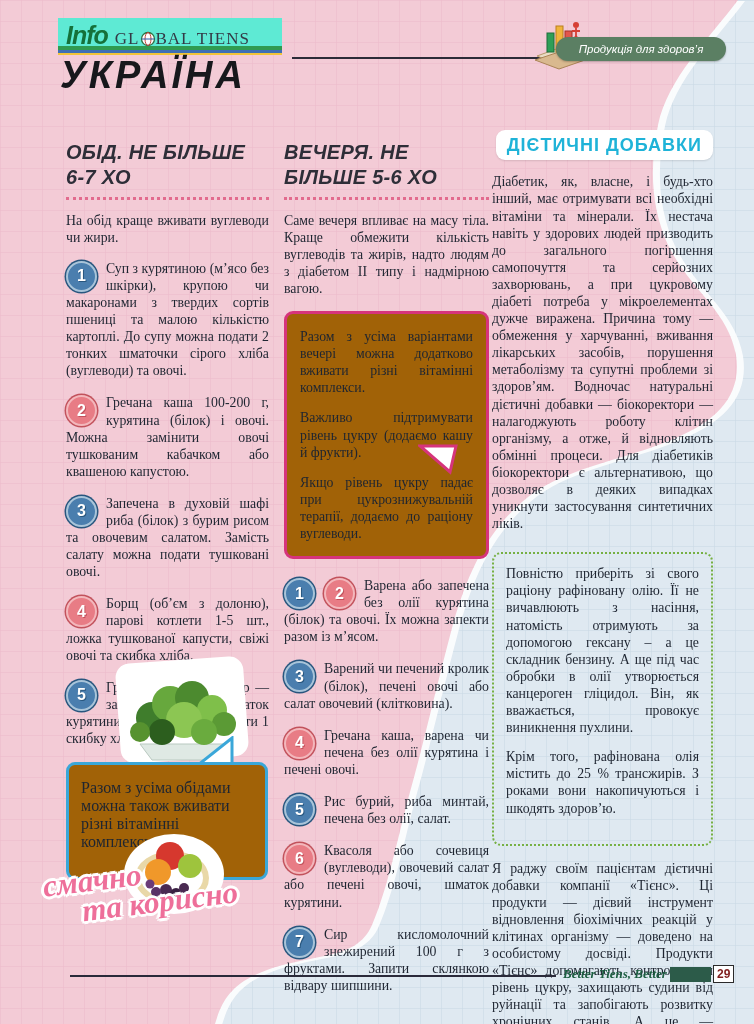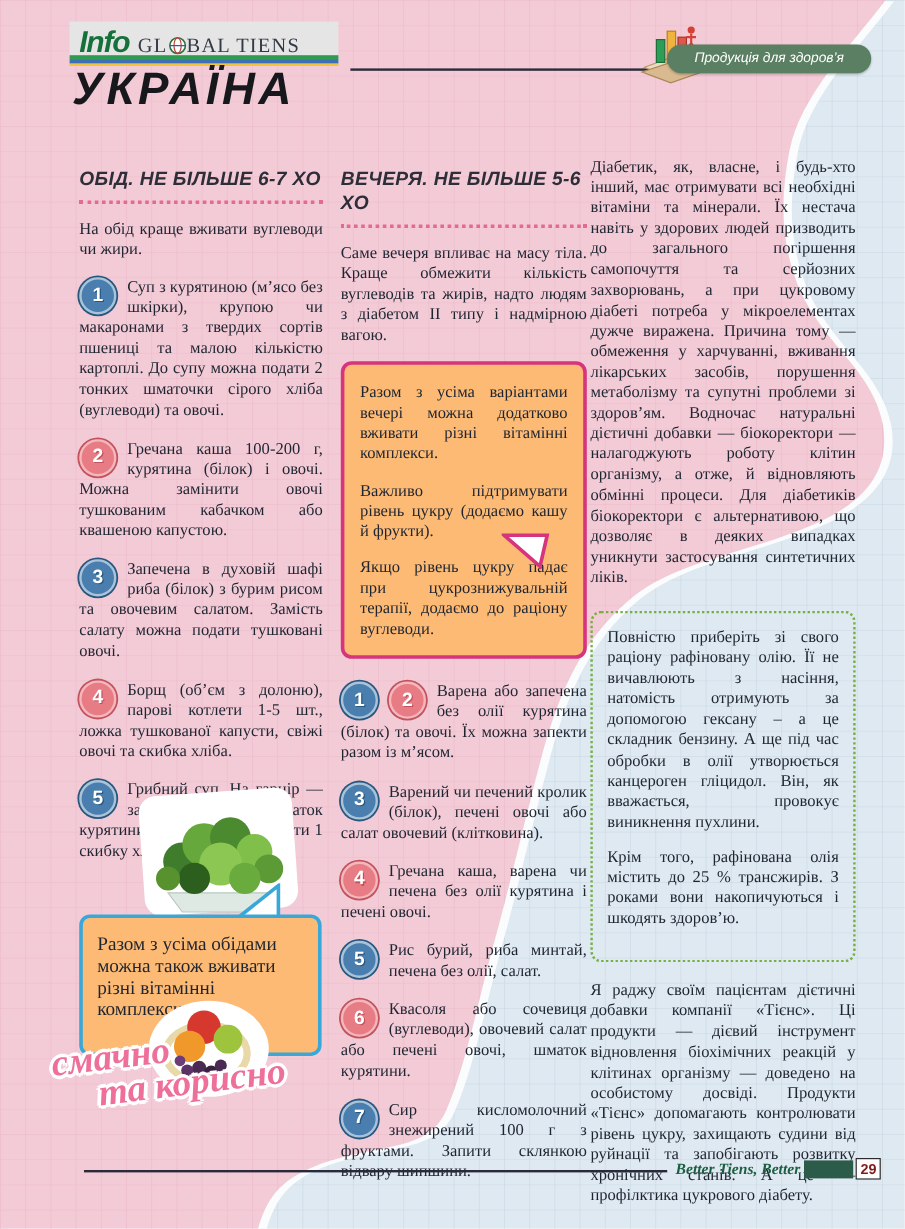--- a/index.html
+++ b/index.html
@@ -2,21 +2,21 @@
 <html lang="uk"><head>
 <meta charset="utf-8">
 <style>
   html,body{margin:0;padding:0;}
   body{width:754px;height:1024px;position:relative;overflow:hidden;
        font-family:"Liberation Serif","DejaVu Serif",serif;color:#1e2531;}
   #bg{position:absolute;inset:0;z-index:0;}
   .layer{position:absolute;z-index:2;}
 
   
-  .logo-strip{left:58px;top:18px;width:208px;background:#e5e5e5;padding:3px 8px 2px 8px;
+  .logo-strip{left:58px;top:18px;width:208px;background:#5eead4;padding:3px 8px 2px 8px;
               display:flex;align-items:baseline;gap:7px;}
   .logo-info{font-family:"Liberation Sans",sans-serif;font-weight:bold;font-style:italic;
              font-size:25px;color:#15713a;letter-spacing:-1px;}
   .logo-brand{font-size:17px;color:#333a46;letter-spacing:1px;display:flex;align-items:center;}
   .bar-green{left:58px;top:46px;width:224px;height:4px;background:#2f9b51;}
   .bar-blue{left:58px;top:50px;width:224px;height:2.5px;background:#3f6fb4;}
   .bar-yellow{left:58px;top:52.5px;width:224px;height:2.5px;background:#f2c438;}
   .logo-country{left:60px;top:54px;font-family:"Liberation Sans",sans-serif;font-weight:bold;
                 font-style:italic;font-size:38px;letter-spacing:3px;color:#17181c;}
   .head-rule{left:292px;top:57px;width:252px;height:2px;background:#2c2c38;}
@@ -24,34 +24,34 @@
          display:flex;align-items:center;justify-content:center;box-shadow:0 1px 2px rgba(0,0,0,.25);}
   .badge span{font-family:"Liberation Sans",sans-serif;font-style:italic;font-size:11.5px;color:#fff;}
   .badge-icon{left:531px;top:18px;}
 
   
   .col{position:absolute;z-index:2;font-size:13.8px;line-height:1.24;text-align:justify;}
   #col1{left:66px;top:140px;width:203px;}
   #col2{left:284px;top:140px;width:205px;}
   #col3{left:492px;top:130px;width:221px;}
   .colhead{font-family:"Liberation Sans",sans-serif;font-weight:bold;font-style:italic;
-           font-size:16px;color:#2e2e38;letter-spacing:.3px;text-align:left;}
+           font-size:20px;color:#2e2e38;letter-spacing:.3px;text-align:left;}
   .dots{border-top:3px dotted #e26b8e;margin:7px 0 12px 0;height:0;}
   .intro{margin:0 0 14px 0;}
   .item{margin:0 0 15px 0;overflow:visible;}
   .circ{float:left;width:27px;height:27px;margin:1px 9px 2px 0;border-radius:50%;
         display:flex;align-items:center;justify-content:center;
         font-family:"Liberation Sans",sans-serif;font-weight:bold;font-size:16px;color:#fff;}
   .c-blue{background:#4a7eae;border:2px solid #a9c4d9;box-shadow:0 0 0 1.5px #28567e;
           text-shadow:1px 1px 0 #28567e;}
   .c-pink{background:#e87c85;border:2px solid #f3b7bc;box-shadow:0 0 0 1.5px #c2525c;
           text-shadow:1px 1px 0 #c2525c;}
 
   
-  .bubble{background:#fdba74;border-radius:9px;padding:14px 13px;box-sizing:border-box;}
+  .bubble{background:#a16207;border-radius:9px;padding:14px 13px;box-sizing:border-box;}
   .b-blue{border:3px solid #3aa7d9;}
   .b-pink{border:3px solid #d6347c;}
   #lunch-note{left:66px;top:762px;width:202px;min-height:118px;z-index:3;padding-left:12px;}
   #dinner-note{margin:8px 0 18px 0;width:205px;}
   #dinner-note p{margin:0 0 13px 0;}
   #dinner-note p:last-child{margin-bottom:0;}
   .tail{position:absolute;z-index:3;}
 
   
   .suphead-wrap{display:flex;justify-content:flex-end;margin-bottom:13px;}
@@ -200,20 +200,23 @@
   <div class="item"><span class="circ c-blue">5</span><span>Рис бурий, риба минтай, печена без олії, салат.</span></div>
   <div class="item"><span class="circ c-pink">6</span><span>Квасоля або сочевиця (вуглеводи), овочевий салат або печені овочі, шматок курятини.</span></div>
   <div class="item"><span class="circ c-blue">7</span><span>Сир кисломолочний знежирений 100 г з фруктами. Запити склянкою відвару шипшини.</span></div>
 
 </div>
 <svg class="tail" style="left:418px;top:443px;" width="40" height="32" viewBox="0 0 40 32">
   <polygon points="2,3 38,3 32,29" fill="#fff" stroke="#d6347c" stroke-width="3"></polygon>
 </svg>
 
 <div class="col" id="col3">
+  <div class="suphead-wrap">
+    <span class="suphead">ДІЄТИЧНІ ДОБАВКИ</span>
+  </div>
   <p class="p1">Діабетик, як, власне, і будь-хто інший, має отримувати всі необхідні вітаміни та мінерали. Їх нестача навіть у здорових людей призводить до загального погіршення самопочуття та серйозних захворювань, а при цукровому діабеті потреба у мікроелементах дужче виражена. Причина тому — обмеження у харчуванні, вживання лікарських засобів, порушення метаболізму та супутні проблеми зі здоров’ям. Водночас натуральні дієтичні добавки — біокоректори — налагоджують роботу клітин організму, а отже, й відновляють обмінні процеси. Для діабетиків біокоректори є альтернативою, що дозволяє в деяких випадках уникнути застосування синтетичних ліків.</p>
   <div class="greenbox">
     <p>Повністю приберіть зі свого раціону рафіновану олію. Її не вичавлюють з насіння, натомість отримують за допомогою гексану – а це складник бензину. А ще під час обробки в олії утворюється канцероген гліцидол. Він, як вважається, провокує виникнення пухлини.</p>
     <p>Крім того, рафінована олія містить до 25 % трансжирів. З роками вони накопичуються і шкодять здоров’ю.</p>
   </div>
   <p class="p2">Я раджу своїм пацієнтам дієтичні добавки компанії «Тієнс». Ці продукти — дієвий інструмент відновлення біохімічних реакцій у клітинах організму — доведено на особистому досвіді. Продукти «Тієнс» допомагають контролювати рівень цукру, захищають судини від руйнації та запобігають розвитку хронічних станів. А це — профілктика цукрового діабету.</p>
 </div>
 
 <div class="layer foot-rule"></div>
 <div class="layer foot-slogan">Better Tiens, Better Life</div>

